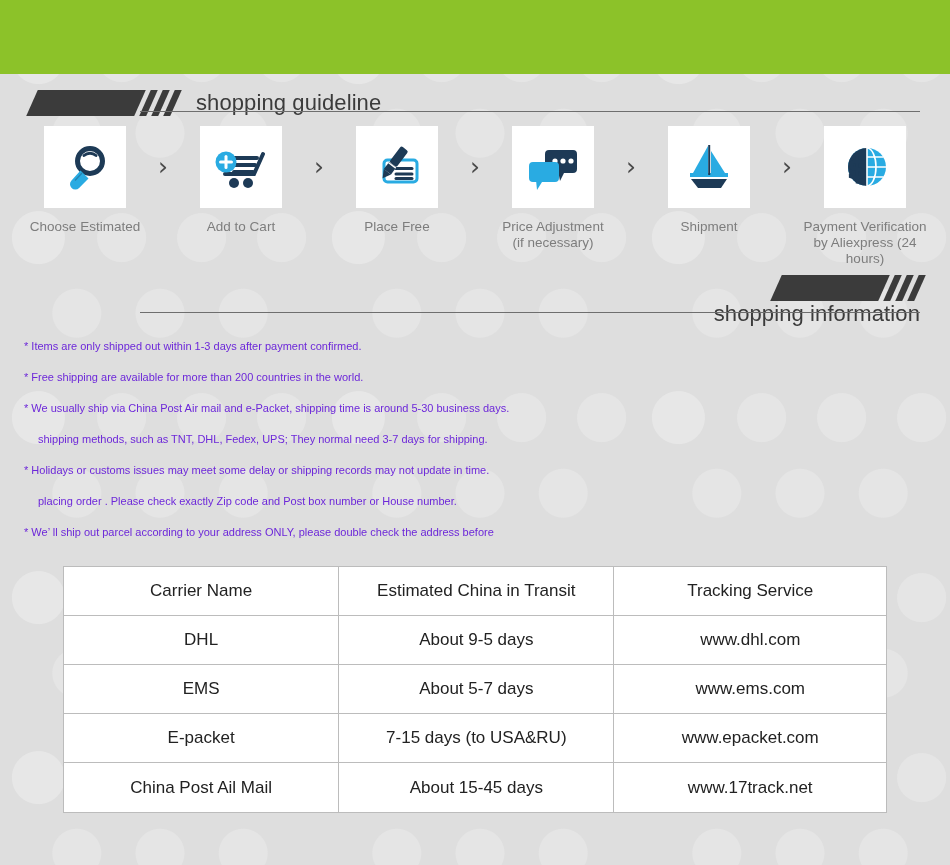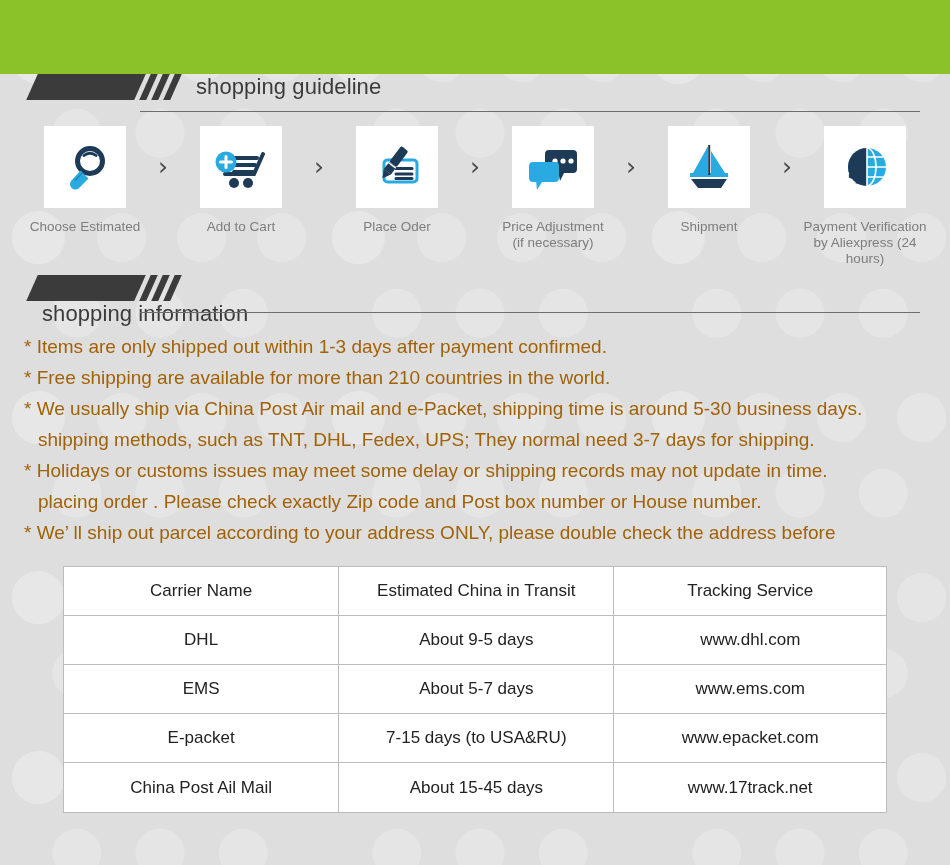--- a/index.html
+++ b/index.html
@@ -36,21 +36,21 @@
 
   
   .banner { width: 950px; height: 74px; }
 
   
   .section-head {
     position: relative;
     height: 42px;
     margin: 0 30px 0 22px;
     display: flex;
-    align-items: flex-start;
+    align-items: flex-end;
   }
   .head-chevrons { display: flex; align-items: flex-end; height: 26px; }
   .head-block {
     width: 108px; height: 26px;
     background: #3b3b3b;
     transform: skewX(-24deg);
     margin-left: 10px;
   }
   .head-slash {
     width: 7px; height: 26px;
@@ -99,22 +99,22 @@
     line-height: 82px;
     height: 82px;
     width: 30px;
     text-align: center;
     font-family: "DejaVu Sans", sans-serif;
   }
 
   
   .info-list { margin: 14px 24px 0 24px; }
   .info-line {
-    font-size: 19px;
-    color: #a16207;
+    font-size: 11px;
+    color: #6d28d9;
     line-height: 31px;
     white-space: pre;
   }
   .info-line.cont { padding-left: 14px; }
 
   
   .carrier-table {
     margin: 18px auto 0 auto;
     width: 824px;
     border-collapse: separate;
@@ -206,21 +206,21 @@
             <line x1="27" y1="38.5" x2="43" y2="38.5"></line>
           </g>
           <g transform="rotate(37 24 26)">
             <rect x="18.5" y="5" width="9" height="20" rx="2" fill="#1D3A56"></rect>
             <rect x="18.5" y="25" width="9" height="9" fill="#1D3A56"></rect>
             <path d="M18.5 34 L23 42 L27.5 34 Z" fill="#1D3A56"></path>
             <line x1="18.5" y1="26" x2="27.5" y2="26" stroke="#ffffff" stroke-width="1.4"></line>
           </g>
         </svg>
       </div>
-      <div class="step-label">Place Oder</div>
+      <div class="step-label">Place Free</div>
     </div>
 
     <div class="step-arrow">›</div>
 
     <div class="step">
       <div class="step-box">
         <svg width="56" height="54" viewBox="0 0 56 54">
           <path d="M24 10 h24 a4 4 0 0 1 4 4 v15 a4 4 0 0 1 -4 4 h-9 l-4 8 l-1.5 -8 h-9.5 a4 4 0 0 1 -4 -4 v-15 a4 4 0 0 1 4 -4 z" fill="#1D3A56"></path>
           <circle cx="30" cy="21" r="2.6" fill="#ffffff"></circle>
           <circle cx="38" cy="21" r="2.6" fill="#ffffff"></circle>
@@ -278,21 +278,21 @@
       <div class="head-slash"></div>
       <div class="head-slash"></div>
       <div class="head-slash"></div>
     </div>
     <div class="head-title">shopping information</div>
     <div class="head-rule"></div>
   </div>
 
   <div class="info-list">
     <div class="info-line">* Items are only shipped out within 1-3 days after payment confirmed.</div>
-    <div class="info-line">* Free shipping are available for more than 210 countries in the world.</div>
+    <div class="info-line">* Free shipping are available for more than 200 countries in the world.</div>
     <div class="info-line">* We usually ship via China Post Air mail and e-Packet, shipping time is around 5-30 business days.</div>
     <div class="info-line cont">shipping methods, such as TNT, DHL, Fedex, UPS; They normal need 3-7 days for shipping.</div>
     <div class="info-line">* Holidays or customs issues may meet some delay or shipping records may not update in time.</div>
     <div class="info-line cont">placing order . Please check exactly Zip code and Post box number or House number.</div>
     <div class="info-line">* We’ ll ship out parcel according to your address ONLY, please double check the address before</div>
   </div>
 
   <table class="carrier-table">
     <tbody>
       <tr>

